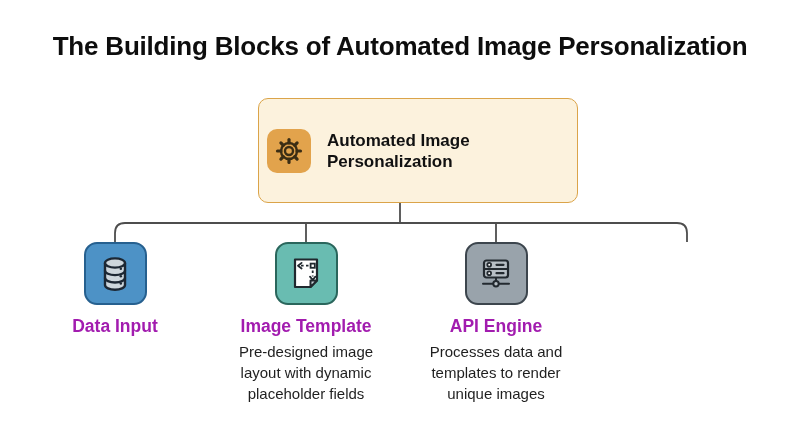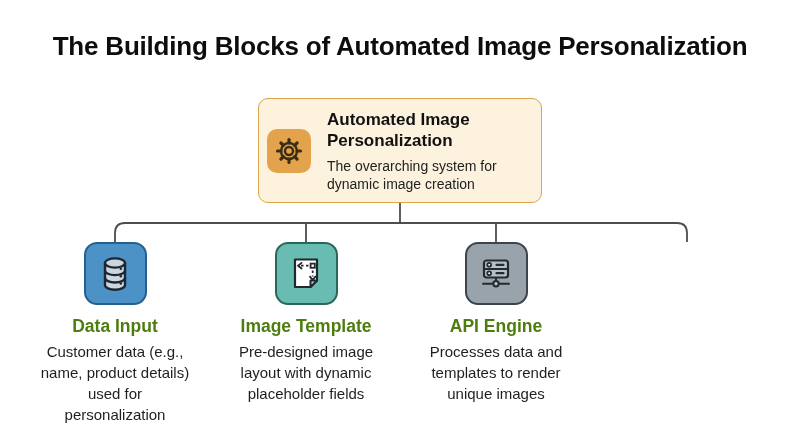--- a/index.html
+++ b/index.html
@@ -7,37 +7,37 @@
     position:relative;width:800px;height:447px;background:#ffffff;overflow:hidden;
     font-family:"Liberation Sans","DejaVu Sans",sans-serif;color:#1c1c1c;
   }
   .title{
     position:absolute;top:30px;left:0;width:800px;text-align:center;
     font-size:26px;line-height:32px;font-weight:700;color:#0d0d0d;letter-spacing:-0.2px;
   }
   .connectors{position:absolute;left:0;top:0;width:800px;height:447px;}
   .connectors path{fill:none;stroke-width:1.8px;}
   .root-box{
-    position:absolute;left:258px;top:98px;width:284px;height:105px;box-sizing:border-box;
+    position:absolute;left:258px;top:98px;width:320px;height:105px;box-sizing:border-box;
     border:1.5px solid #dba449;border-radius:10px;background:#fcf2dd;
     display:flex;align-items:center;padding-left:8px;
   }
   .root-tile{
     width:44px;height:44px;border-radius:10px;background:#e2a34c;flex:none;
     display:grid;place-items:center;
   }
   .root-text{margin-left:16px;}
   .root-heading{font-size:17px;line-height:21px;font-weight:700;color:#111;white-space:pre-line;}
   .root-desc{margin-top:6px;font-size:14px;line-height:18px;color:#222;white-space:pre-line;}
   .node{position:absolute;top:242px;width:190px;text-align:center;}
   .tile{
     width:63px;height:63px;margin:0 auto;border-radius:13px;border:2px solid #000;
     box-sizing:border-box;display:grid;place-items:center;
   }
-  .node-heading{margin-top:11px;font-size:17.5px;line-height:20px;font-weight:700;color:#4d7c0f;}
+  .node-heading{margin-top:11px;font-size:17.5px;line-height:20px;font-weight:700;color:#a21caf;}
   .node-desc{margin-top:5px;font-size:15px;line-height:21px;color:#1f1f1f;white-space:pre-line;}
 </style>
 </head>
 <body>
 
 <div class="canvas">
 
   <div class="title">The Building Blocks of Automated Image Personalization</div>
 
   <svg class="connectors" viewBox="0 0 800 447" xmlns="http://www.w3.org/2000/svg" aria-hidden="true">
@@ -62,46 +62,40 @@
             <path d="M8.3 8.3 L5.9 5.9"></path>
             <path d="M14 6 V2.5"></path>
             <path d="M19.7 8.3 L22.1 5.9"></path>
           </g>
         </g>
       </svg>
     </div>
     <div class="root-text">
       <div class="root-heading">Automated Image
 Personalization</div>
-      <div class="root-desc">The overarching system for
-dynamic image creation</div>
     </div>
   </div>
 
   <div class="node" style="left:20px;">
     <div class="tile" style="background: rgb(77, 146, 198); border-color: rgb(38, 96, 143);">
       <svg width="40" height="40" viewBox="0 0 40 40" xmlns="http://www.w3.org/2000/svg">
         <g stroke="#1c2733" stroke-width="2.4" fill="#cdd6dc">
           <path d="M10 9 V31 c0 2.6 4.5 4.7 10 4.7 s10 -2.1 10 -4.7 V9"></path>
           <ellipse cx="20" cy="9" rx="10" ry="4.6"></ellipse>
           <path d="M10 16.4 c0 2.6 4.5 4.7 10 4.7 s10 -2.1 10 -4.7" fill="none"></path>
           <path d="M10 23.8 c0 2.6 4.5 4.7 10 4.7 s10 -2.1 10 -4.7" fill="none"></path>
         </g>
         <g fill="#1c2733" stroke="none">
           <circle cx="25.8" cy="14.8" r="1.25"></circle>
           <circle cx="25.8" cy="22.2" r="1.25"></circle>
           <circle cx="25.8" cy="29.6" r="1.25"></circle>
         </g>
       </svg>
     </div>
     <div class="node-heading">Data Input</div>
-    <div class="node-desc">Customer data (e.g.,
-name, product details)
-used for
-personalization</div>
   </div>
 
   <div class="node" style="left:401px;">
     <div class="tile" style="background: rgb(153, 163, 171); border-color: rgb(60, 69, 77);">
       <svg width="40" height="40" viewBox="0 0 40 40" xmlns="http://www.w3.org/2000/svg">
         <rect x="8" y="6.5" width="24" height="17" rx="2.5" fill="#b7bfc5" stroke="#232a30" stroke-width="2.2"></rect>
         <path d="M8 15 H32" stroke="#232a30" stroke-width="2" fill="none"></path>
         <circle cx="13.2" cy="10.8" r="1.9" fill="#ffffff" stroke="#232a30" stroke-width="1.8"></circle>
         <circle cx="13.2" cy="19.2" r="1.9" fill="#ffffff" stroke="#232a30" stroke-width="1.8"></circle>
         <path d="M20.5 10.8 H27.5 M20.5 19.2 H27.5" stroke="#232a30" stroke-width="2.2" fill="none" stroke-linecap="round"></path>

